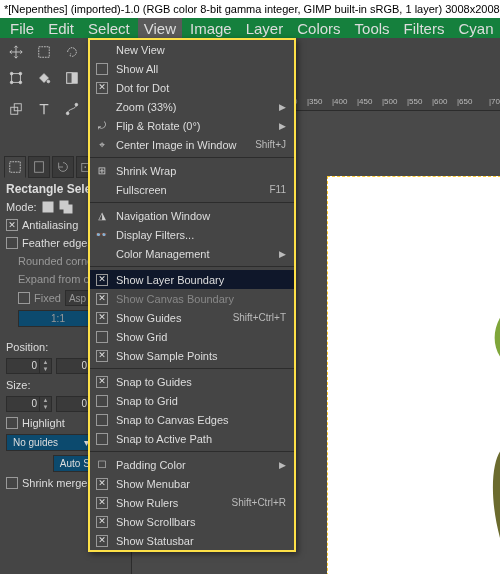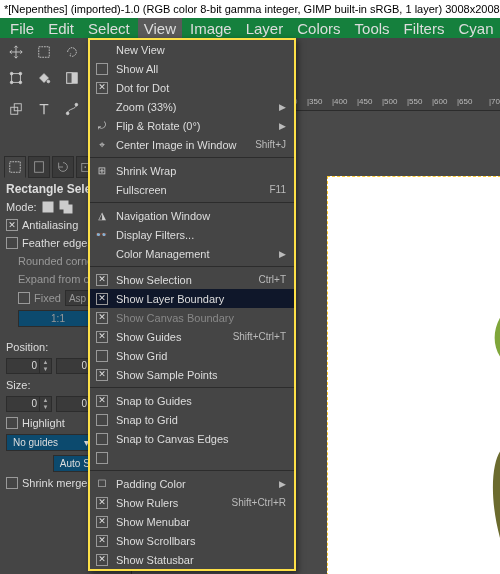--- a/index.html
+++ b/index.html
@@ -380,27 +380,20 @@
     <div class="mi">
       <span class="ic">👓</span>
       <span class="lbl">Display Filters...</span>
     </div>
     <div class="mi">
       <span class="ic"></span>
       <span class="lbl">Color Management</span>
       <span class="sub">▶</span>
     </div>
     <div class="mi sep"></div>
-    <div class="mi">
-      <span class="ic">
-        <span class="chk on"></span>
-      </span>
-      <span class="lbl">Show Selection</span>
-      <span class="acc">Ctrl+T</span>
-    </div>
     <div class="mi hl">
       <span class="ic">
         <span class="chk on"></span>
       </span>
       <span class="lbl">Show Layer Boundary</span>
     </div>
     <div class="mi dis">
       <span class="ic">
         <span class="chk on"></span>
       </span>
@@ -441,44 +434,45 @@
     <div class="mi">
       <span class="ic">
         <span class="chk"></span>
       </span>
       <span class="lbl">Snap to Canvas Edges</span>
     </div>
     <div class="mi">
       <span class="ic">
         <span class="chk"></span>
       </span>
+      <span class="lbl">Snap to Active Path</span>
     </div>
     <div class="mi sep"></div>
     <div class="mi">
       <span class="ic">☐</span>
       <span class="lbl">Padding Color</span>
       <span class="sub">▶</span>
     </div>
     <div class="mi">
       <span class="ic">
         <span class="chk on"></span>
       </span>
+      <span class="lbl">Show Menubar</span>
+    </div>
+    <div class="mi">
+      <span class="ic">
+        <span class="chk on"></span>
+      </span>
       <span class="lbl">Show Rulers</span>
       <span class="acc">Shift+Ctrl+R</span>
     </div>
     <div class="mi">
       <span class="ic">
         <span class="chk on"></span>
       </span>
-      <span class="lbl">Show Menubar</span>
-    </div>
-    <div class="mi">
-      <span class="ic">
-        <span class="chk on"></span>
-      </span>
       <span class="lbl">Show Scrollbars</span>
     </div>
     <div class="mi">
       <span class="ic">
         <span class="chk on"></span>
       </span>
       <span class="lbl">Show Statusbar</span>
     </div>
   </div>
 

